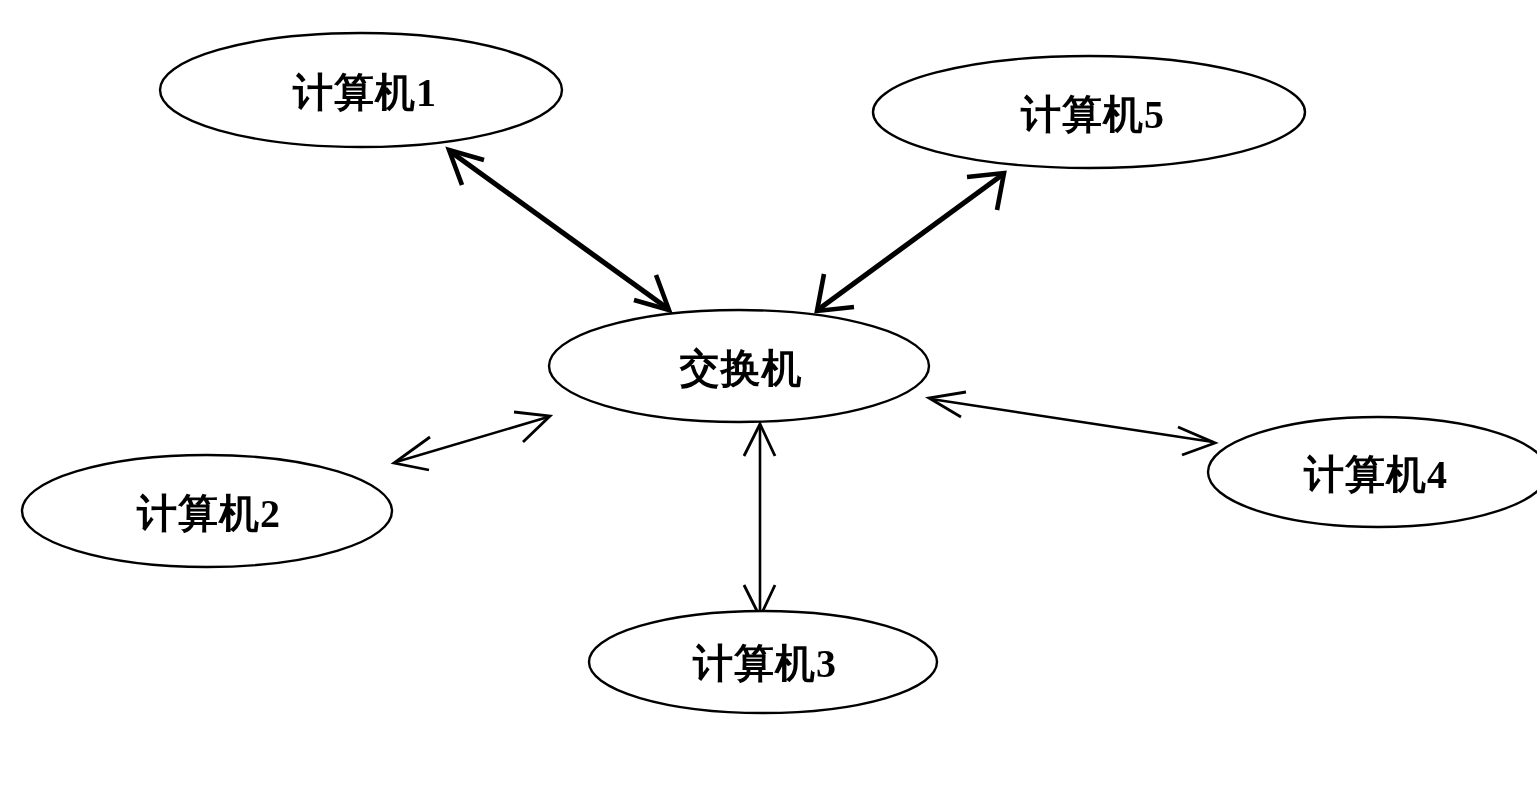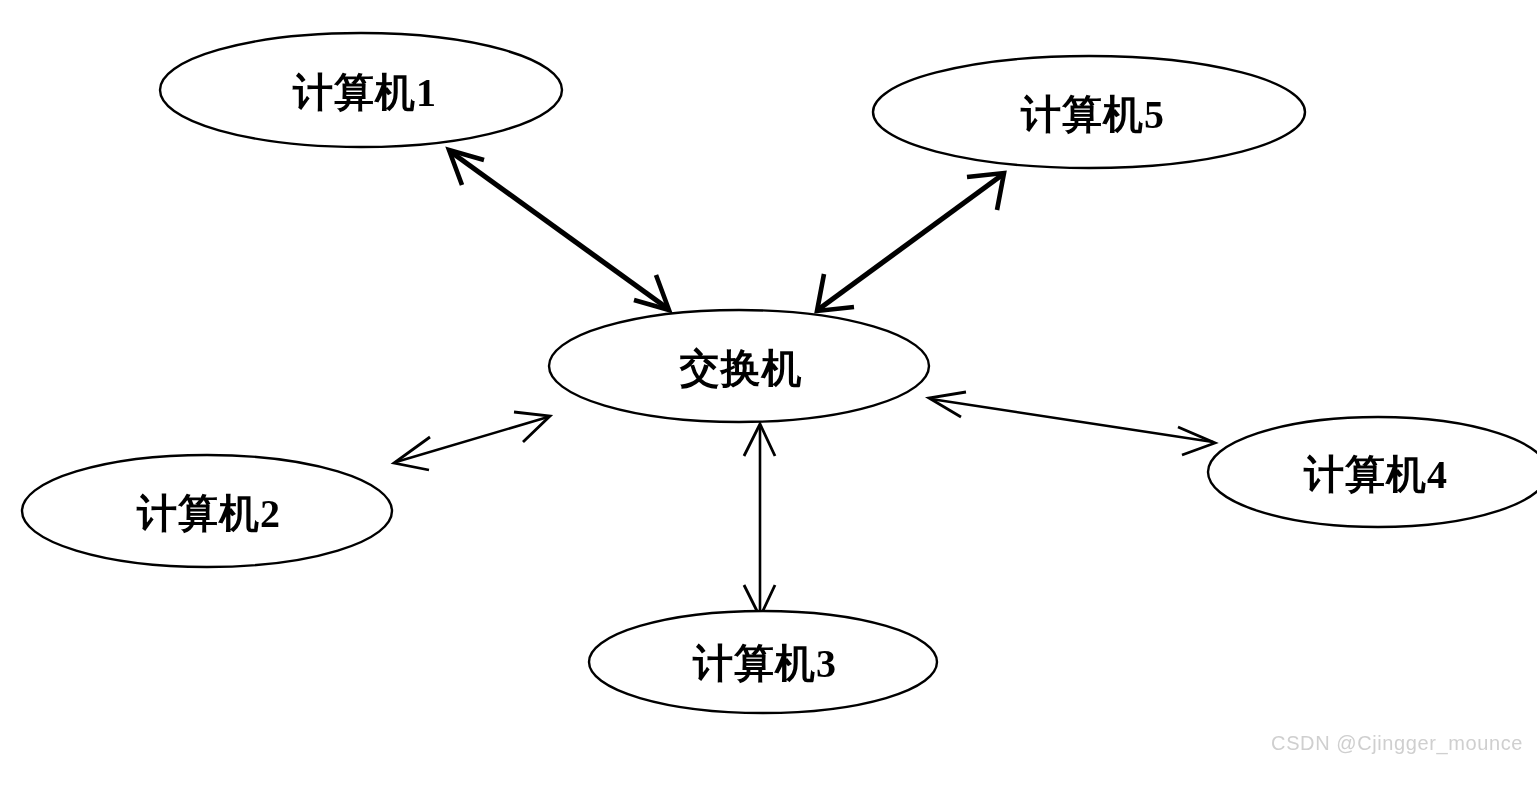--- a/index.html
+++ b/index.html
@@ -135,15 +135,14 @@
       </g>
 
       <g>
         <ellipse class="node-ellipse" cx="763" cy="662" rx="174" ry="51"></ellipse>
         <text class="node-label" x="765" y="663">计算机3</text>
       </g>
 
     </g>
   </svg>
 
-  <div class="watermark">CSDN @Cjingger_mounce</div>
 
 </div>
 
 </body></html>

